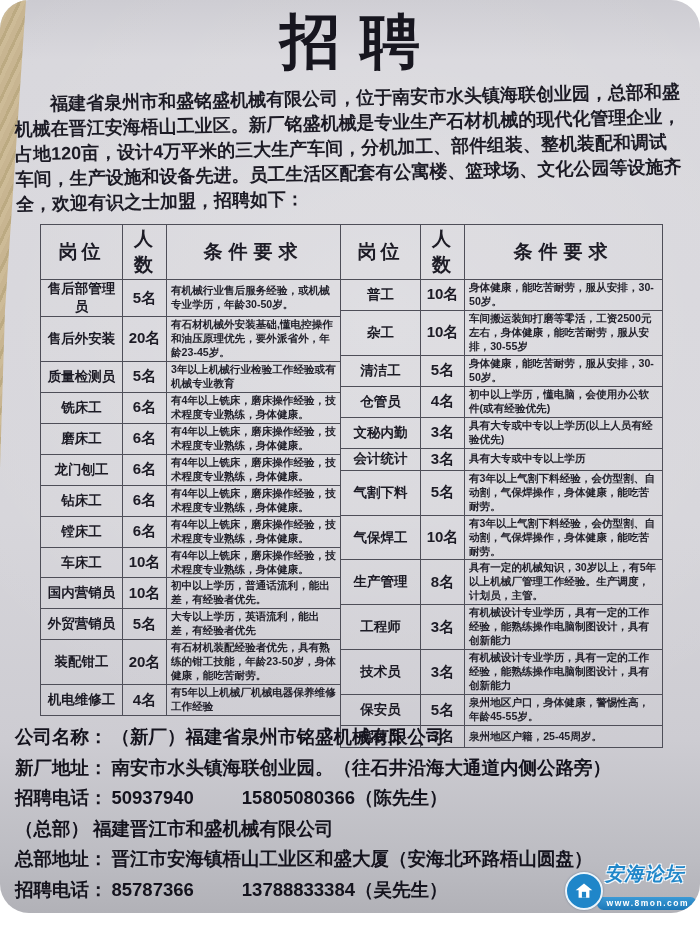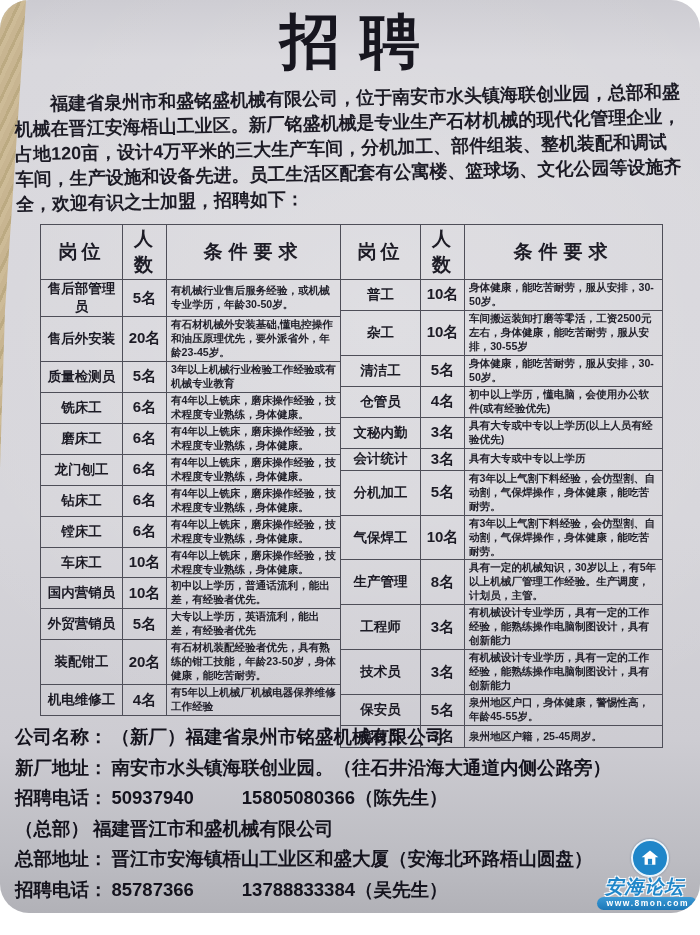--- a/index.html
+++ b/index.html
@@ -30,27 +30,27 @@
   td.pos{font-size:13.5px;font-weight:700;text-align:center;padding:0 1px;}
   td.cnt{font-size:15px;font-weight:600;text-align:center;}
   td.req{font-size:10.6px;font-weight:700;line-height:1.32;padding:1px 3px 1px 4px;text-align:left;color:#23222c;}
   col.c-pos-l{width:82px;} col.c-cnt-l{width:44px;} col.c-req-l{width:174px;}
   col.c-pos-r{width:80px;} col.c-cnt-r{width:44px;} col.c-req-r{width:198px;}
   .footer{margin:12px 8px 0 15px;}
   .f-line{font-size:18.5px;line-height:30.5px;font-weight:700;white-space:nowrap;color:#14131d;}
   .f-label{margin-right:4px;}
   .f-part.gap{margin-left:48px;}
   
-  .watermark{position:absolute;right:3px;bottom:3px;display:flex;align-items:center;flex-direction:column;}
+  .watermark{position:absolute;right:3px;bottom:3px;display:flex;align-items:flex-end;}
   .wm-circle{width:34px;height:34px;border-radius:50%;background:#1f86c9;border:2px solid #eaf4fb;
     display:flex;align-items:center;justify-content:center;box-shadow:0 0 2px rgba(0,40,80,.4);z-index:2;}
   .wm-right{margin-left:-6px;display:flex;flex-direction:column;align-items:flex-start;}
   .wm-name{font-size:19px;font-weight:700;font-style:italic;color:#1f86c9;letter-spacing:1px;line-height:19px;padding-left:8px;
     text-shadow:-1px -1px 0 #f2f8fd,1px -1px 0 #f2f8fd,-1px 1px 0 #f2f8fd,1px 1px 0 #f2f8fd;}
-  .wm-bar{margin-top:1px;background:linear-gradient(180deg,#3b9ad6,#1c78b8);color:#fff;font-size:8.5px;
+  .wm-bar{margin-top:14px;background:linear-gradient(180deg,#3b9ad6,#1c78b8);color:#fff;font-size:8.5px;
     font-weight:700;letter-spacing:1.5px;line-height:11px;padding:1px 8px 1px 10px;border-radius:7px;}
 </style>
 </head>
 <body>
 
 <div class="page">
   <div class="desk"></div>
 
   <h1 class="title">招聘</h1>
 
@@ -176,21 +176,21 @@
             <td class="pos">文秘内勤</td>
             <td class="cnt">3名</td>
             <td class="req">具有大专或中专以上学历(以上人员有经验优先)</td>
           </tr>
           <tr>
             <td class="pos">会计统计</td>
             <td class="cnt">3名</td>
             <td class="req">具有大专或中专以上学历</td>
           </tr>
           <tr>
-            <td class="pos">分机加工</td>
+            <td class="pos">气割下料</td>
             <td class="cnt">5名</td>
             <td class="req">有3年以上气割下料经验，会仿型割、自动割，气保焊操作，身体健康，能吃苦耐劳。</td>
           </tr>
           <tr>
             <td class="pos">气保焊工</td>
             <td class="cnt">10名</td>
             <td class="req">有3年以上气割下料经验，会仿型割、自动割，气保焊操作，身体健康，能吃苦耐劳。</td>
           </tr>
           <tr>
             <td class="pos">生产管理</td>

